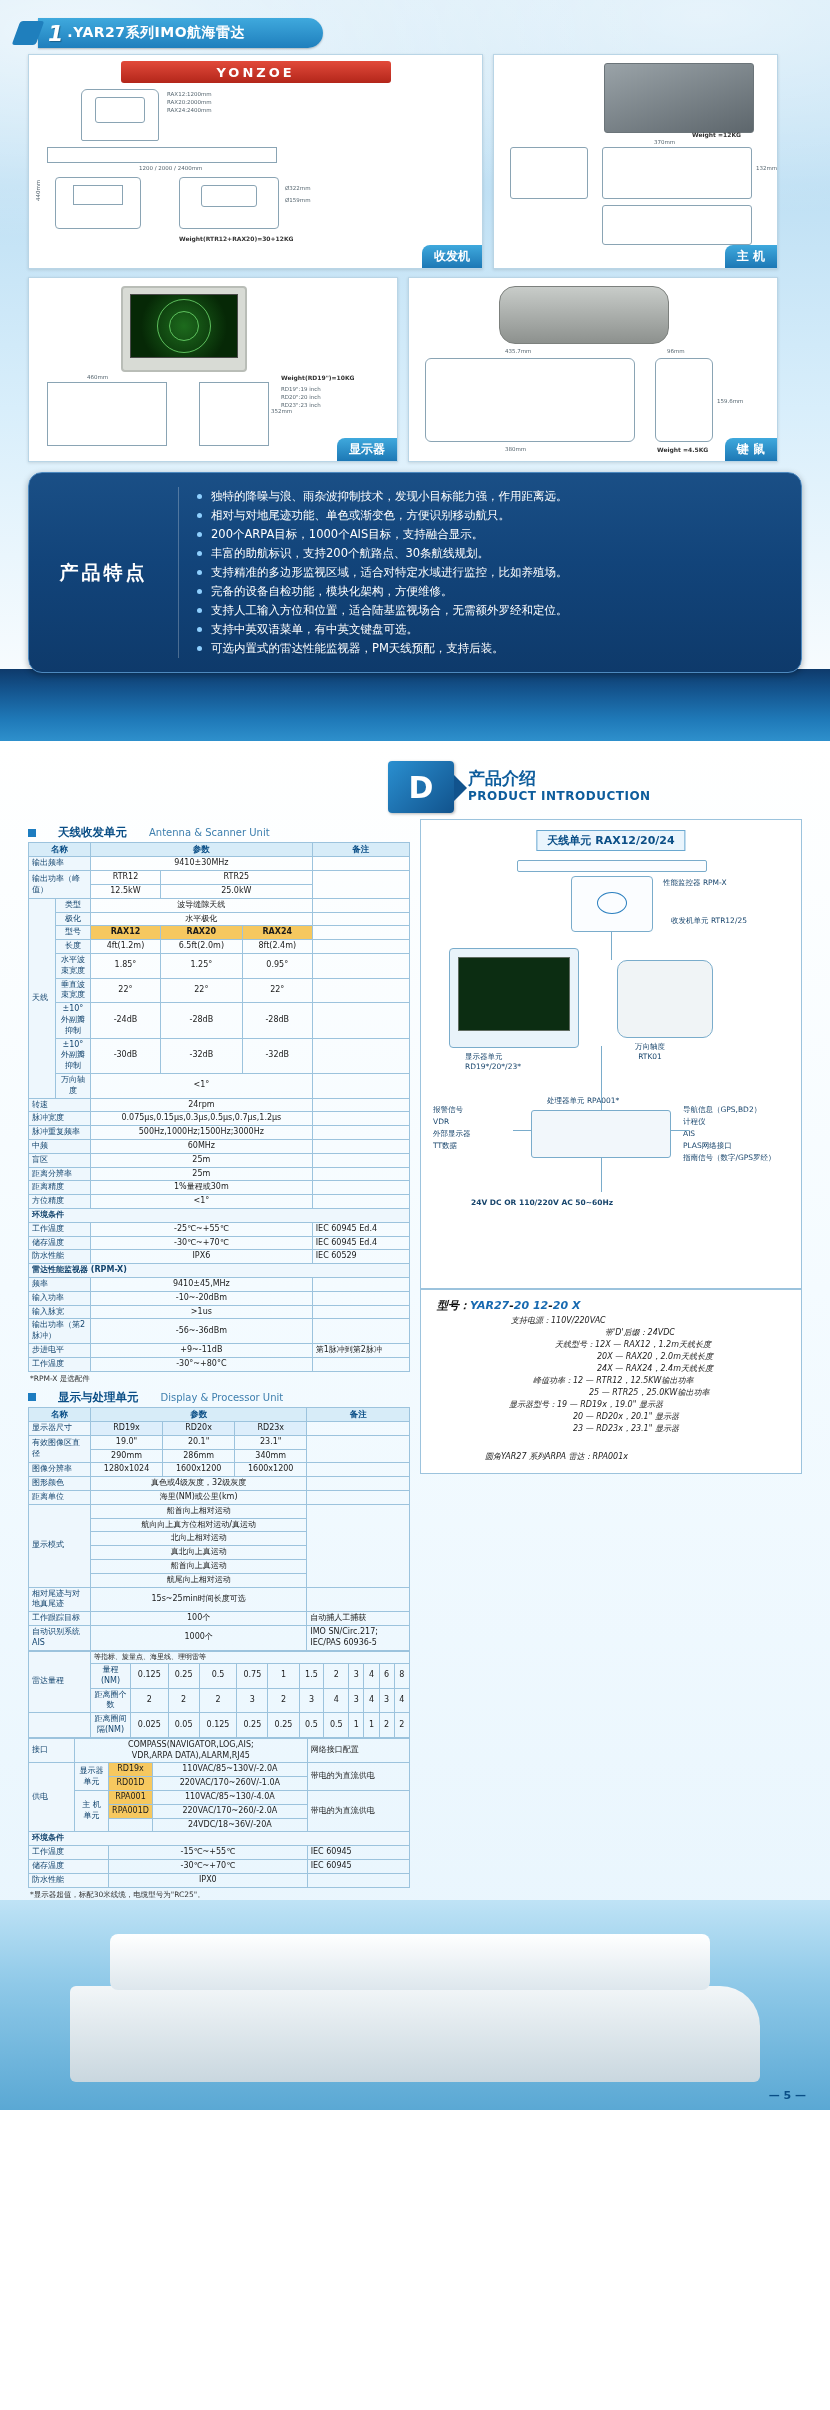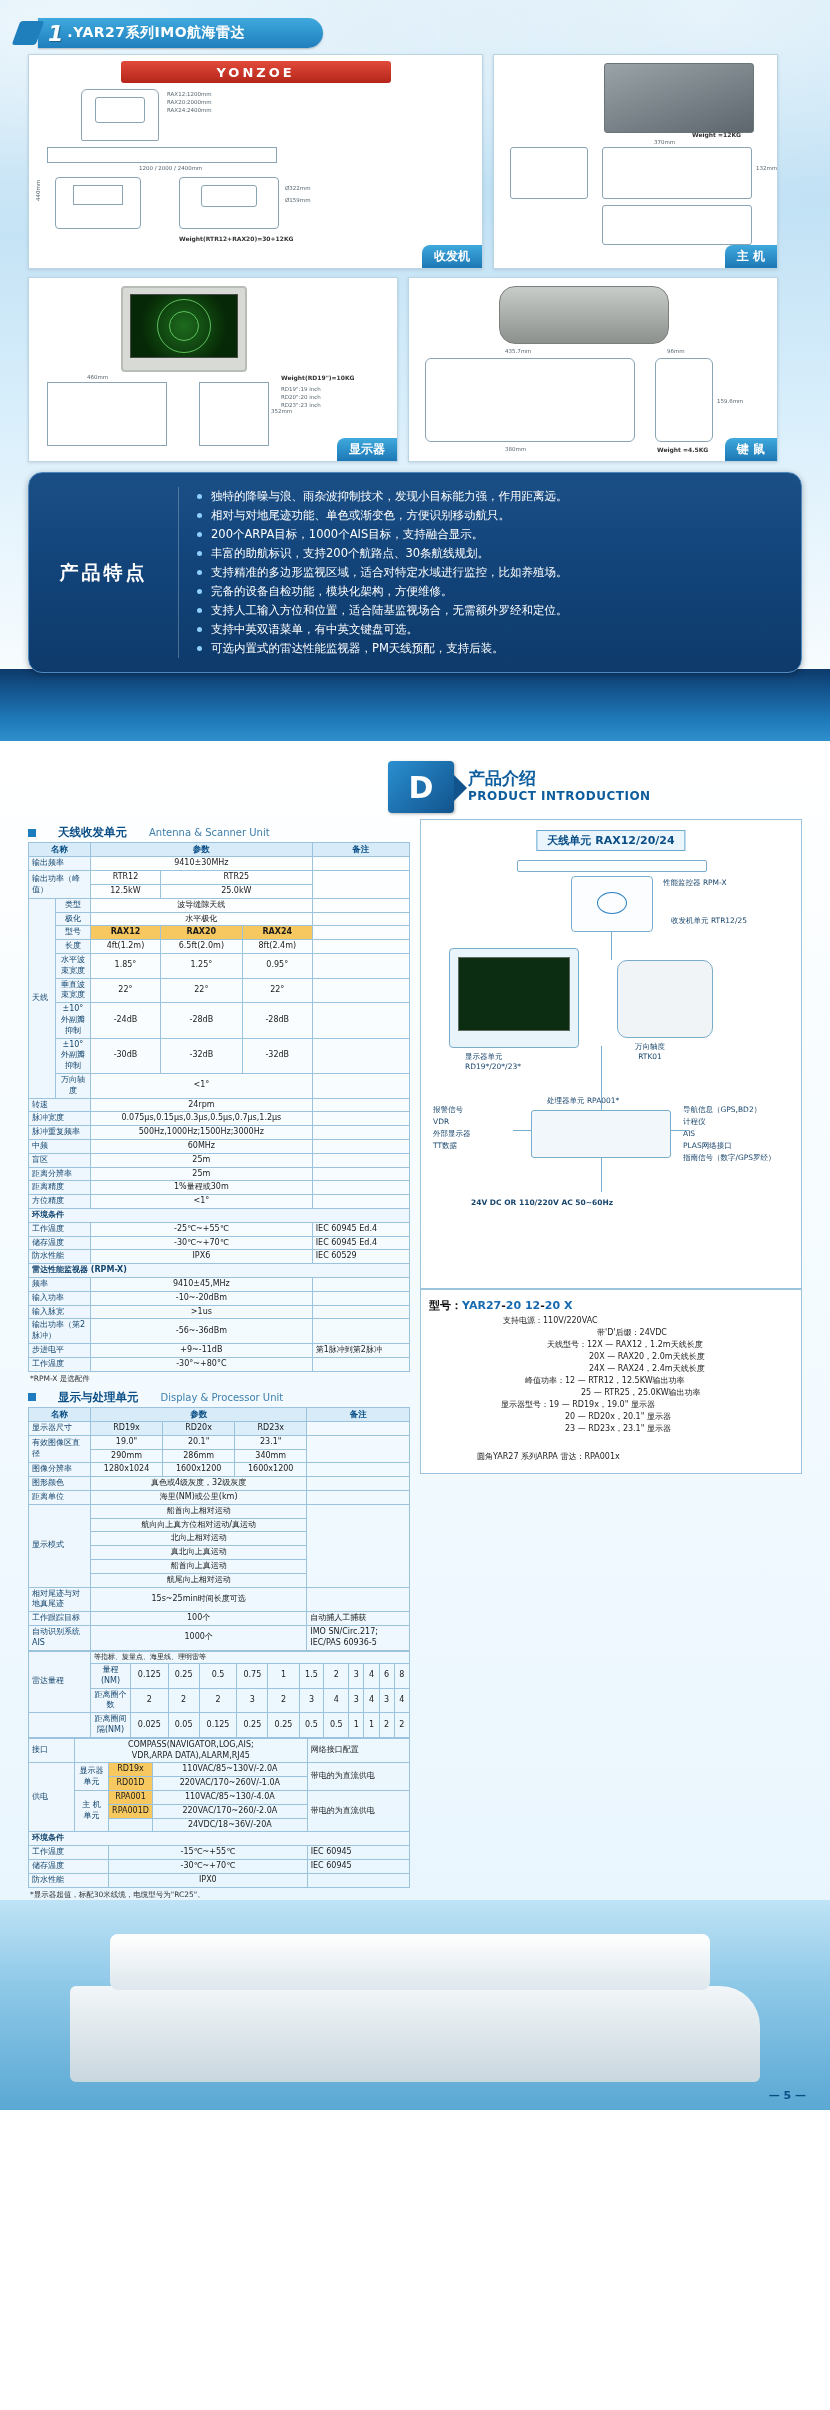--- a/index.html
+++ b/index.html
@@ -159,21 +159,21 @@
   
   .conn-box { border:1px solid #9cc3dd; background:#fff; height:470px; position:relative; }
   .conn-title { position:absolute; left:50%; transform:translateX(-50%); top:10px;
     font-size:11px; font-weight:bold; color:#0a4e86; border:1px solid #6aa8d0;
     padding:2px 10px; background:#eaf5fd;}
   .cu { position:absolute; font-size:7.5px; color:#18456c; }
   .box { position:absolute; border:1px solid #7aaccb; background:#fbfdff;}
   .lead { position:absolute; background:#7aaccb; }
 
   
-  .tree-box { border:1px solid #9cc3dd; background:#fff; padding:8px 8px 10px 8px; }
+  .tree-box { border:1px solid #9cc3dd; background:#fff; padding:8px 8px 10px 16px;font-style:italic; }
   .tree-model { font-size:11px; font-weight:bold; color:#111; margin-bottom:2px;}
   .tree-model .blu { color:#1769b0; }
   .tree-line { font-size:8px; color:#222; line-height:1.5; }
 
   .ship { height:210px; background: linear-gradient(180deg,#bfe3f6 0%, #8fc9e8 40%, #5aa8d4 100%); position:relative; overflow:hidden;}
   .pg { position:absolute; right:24px; bottom:8px; font-size:11px; color:#0a4e86; font-weight:bold;}
 </style>
 </head>
 <body>
 

